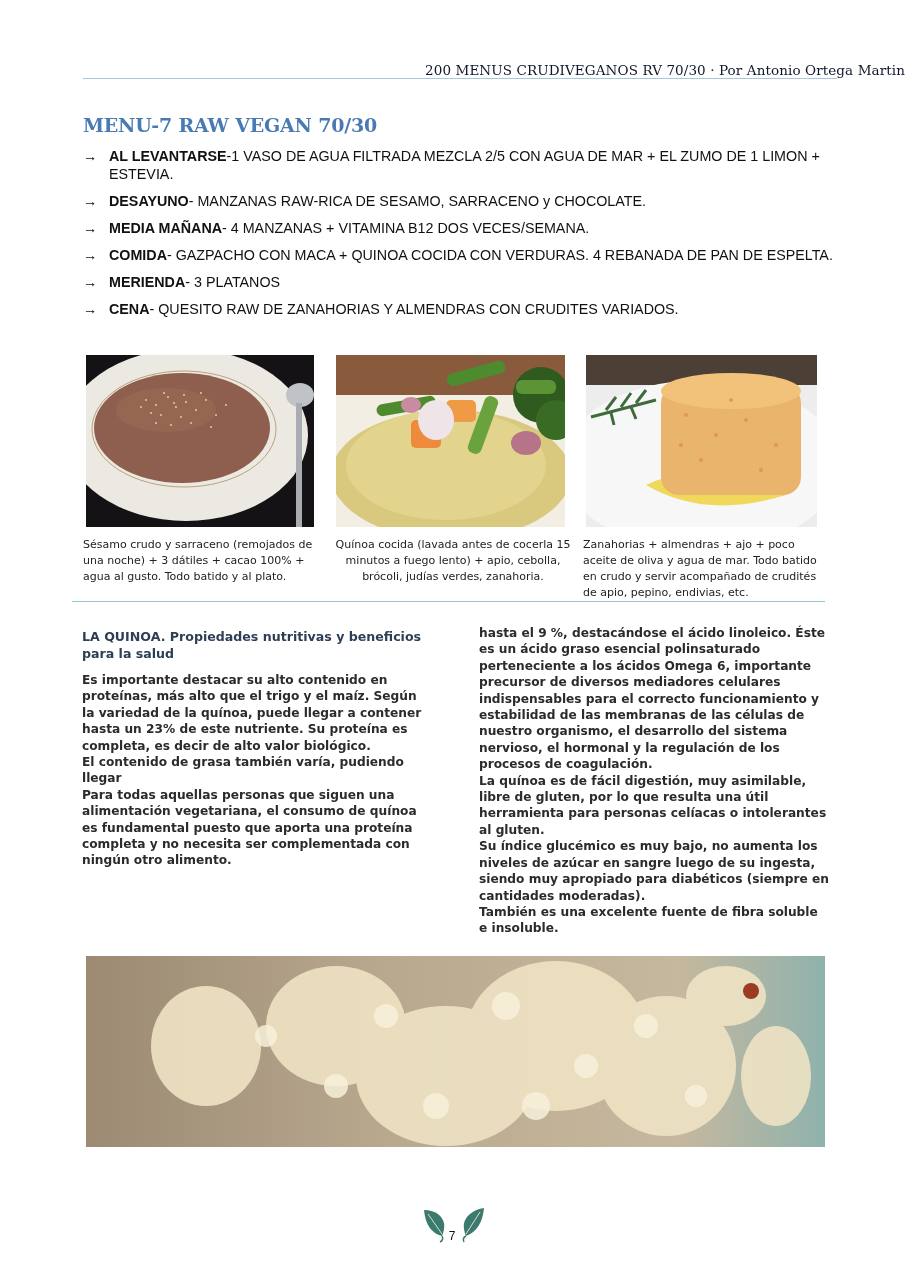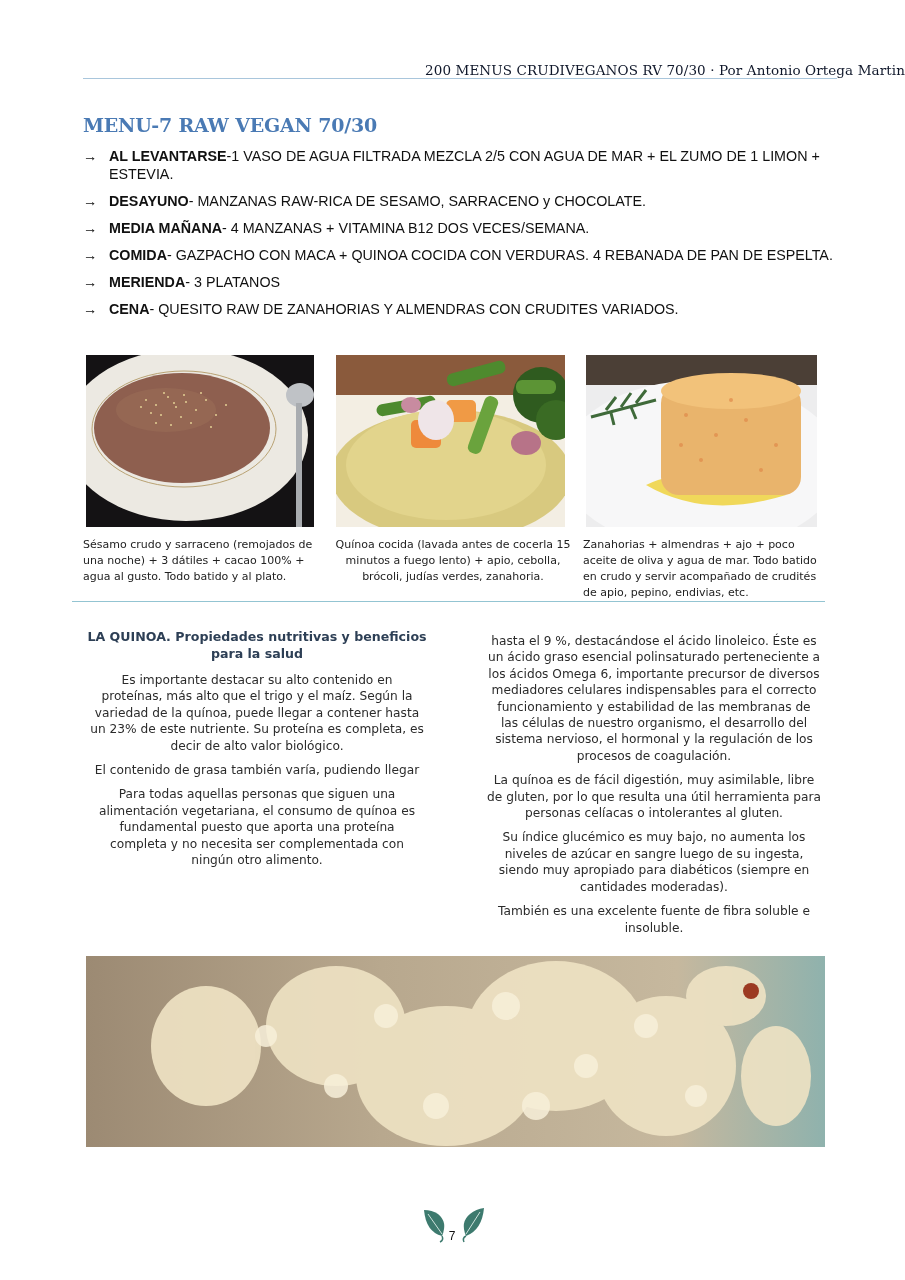--- a/index.html
+++ b/index.html
@@ -26,25 +26,25 @@
   .photo-3 { left:586px; width:231px; background:#fafafa; }
 
   .caption { top:537px; font-family:"DejaVu Sans", sans-serif; font-size:11px; line-height:16px; color:#222; }
   .caption-1 { left:83px; width:240px; }
   .caption-2 { left:333px; width:240px;text-align:center; }
   .caption-3 { left:583px; width:245px; }
 
   .section-rule { left:72px; width:753px; top:601px; height:1px; background:#93c4d2; }
 
   .col { top:629px; width:350px; font-family:"DejaVu Sans", sans-serif; font-size:12.2px;
-    line-height:16.4px; color:#2b2b2b;text-align:center; }
+    line-height:16.4px; color:#2b2b2b; }
   .col-left { left:82px; }
   .col-right { left:479px; top:625px; }
   .col h2 { margin:0 0 10px 0; font-size:12.6px; line-height:16.5px; font-weight:bold; color:#2d3f55; }
-  .col p { margin:8px; }
+  .col p { margin:0;font-weight:bold; }
 
   .banner { left:86px; top:956px; width:739px; height:191px; overflow:hidden; }
 
   .footer { left:420px; top:1202px; width:70px; height:46px; }
   .page-num { left:440px; top:1229px; width:24px; text-align:center; font-family:"Liberation Sans", sans-serif;
     font-size:12px; color:#111; }
 </style>
 </head>
 <body>
 

